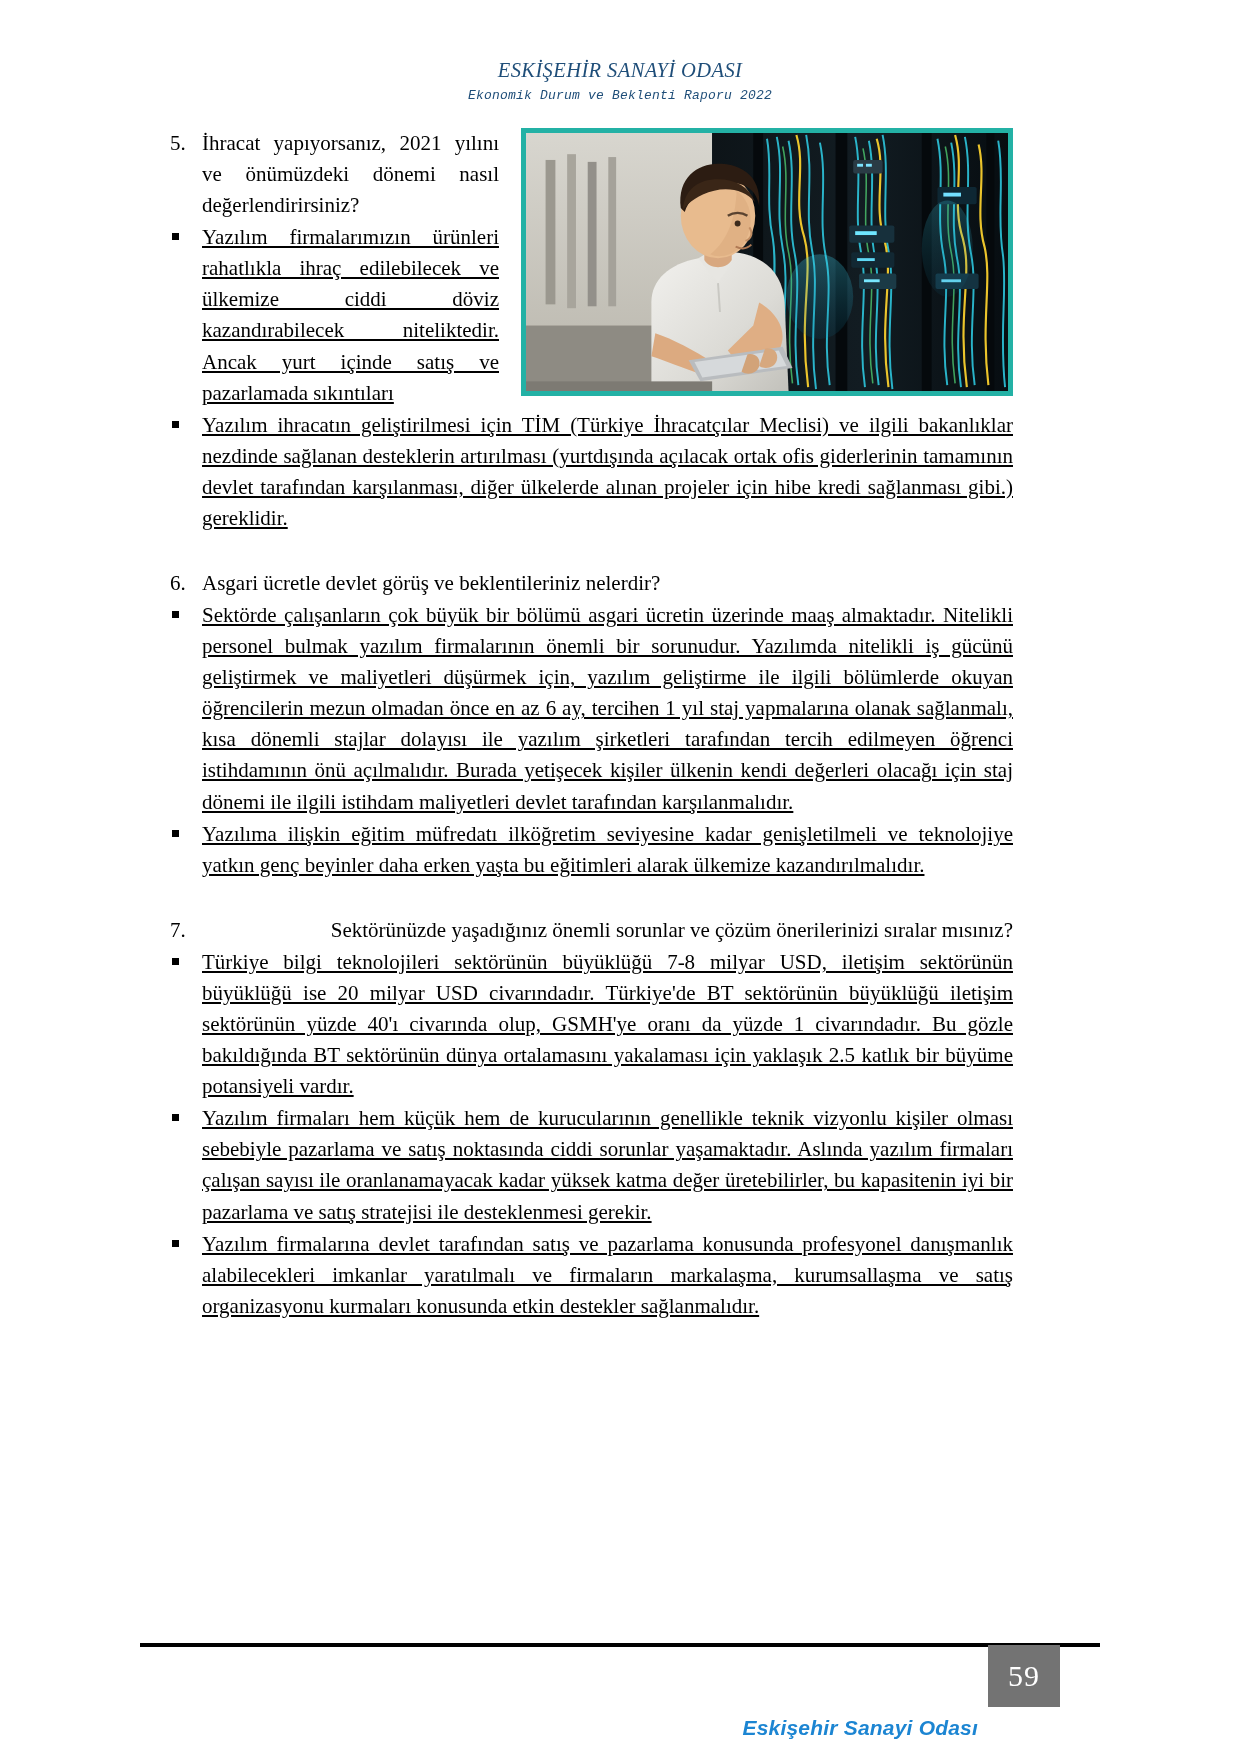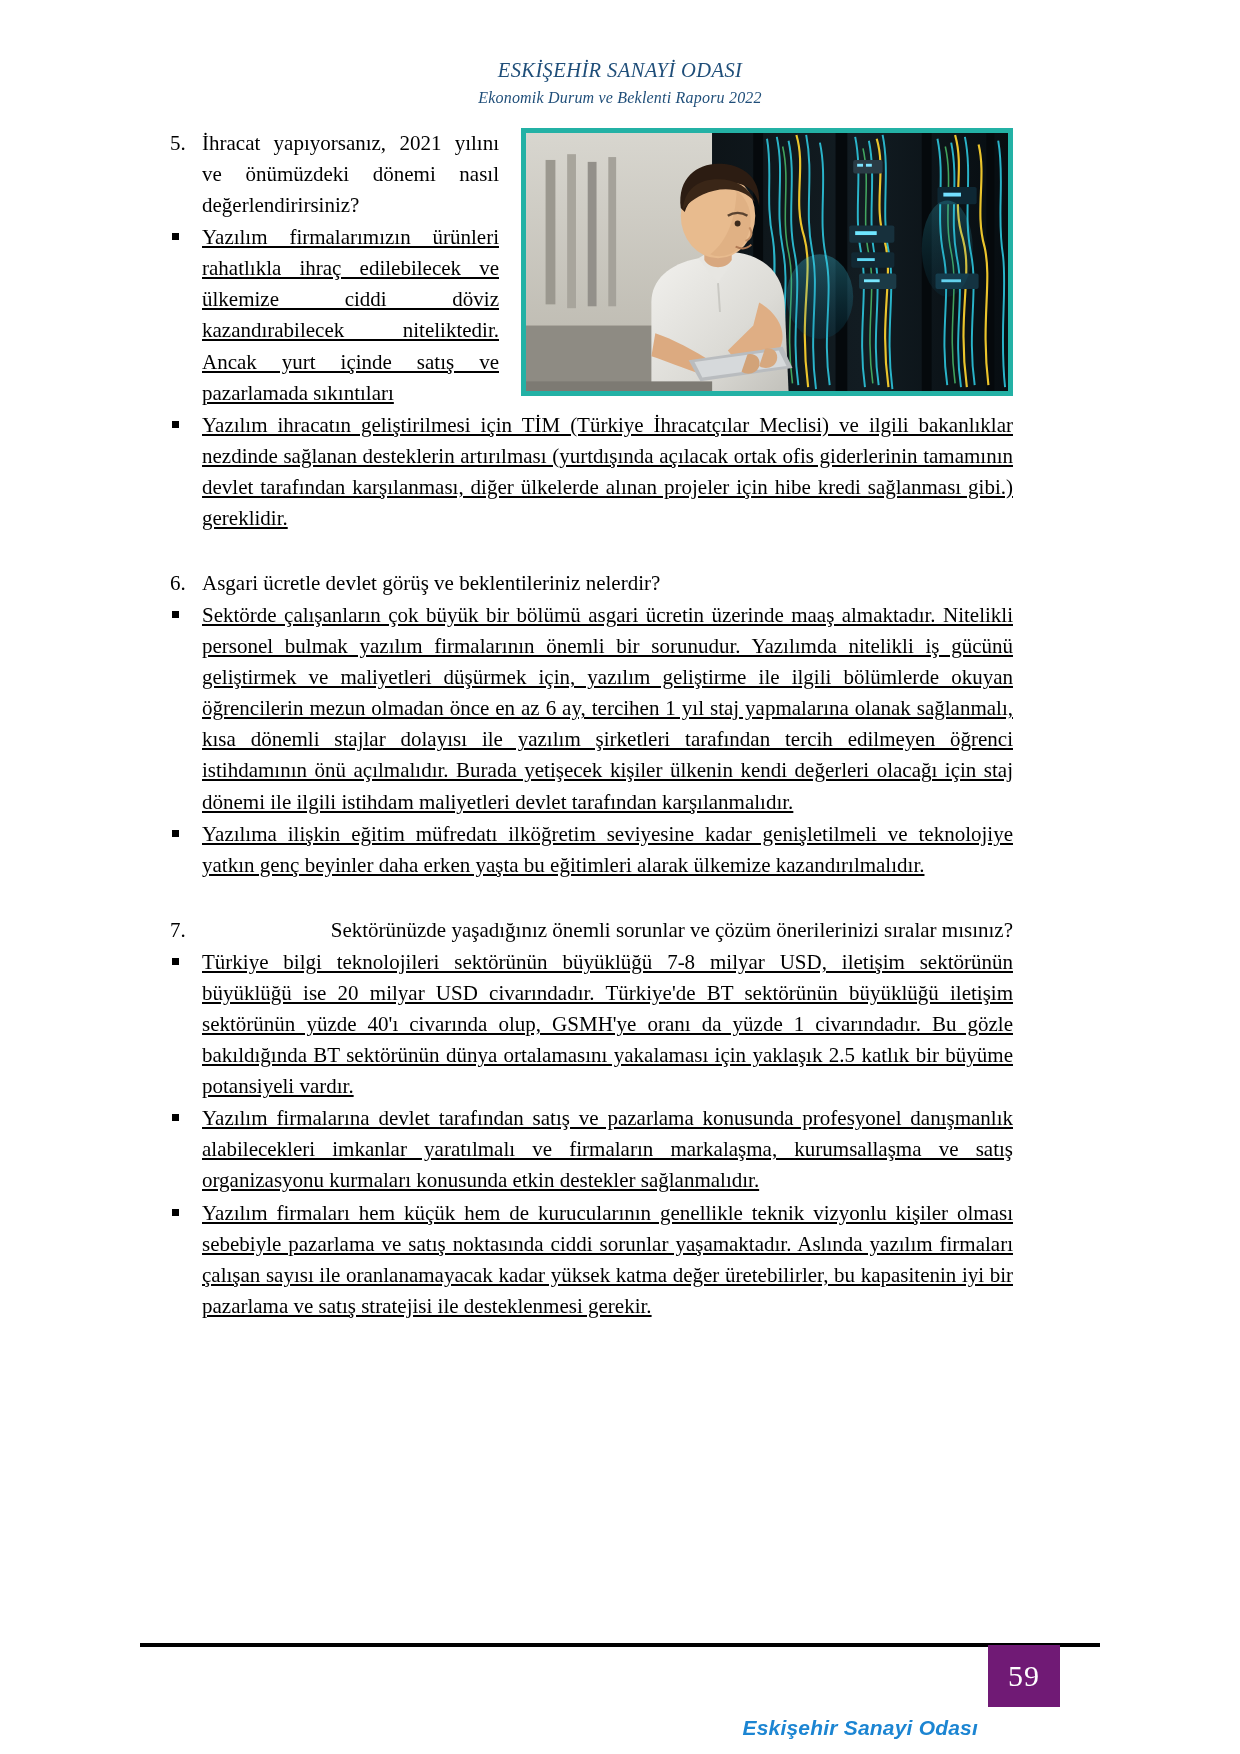--- a/index.html
+++ b/index.html
@@ -34,22 +34,22 @@
     font-style: italic;
   }
   .doc-header .line1 {
     font-family: "Liberation Serif", "DejaVu Serif", serif;
     font-size: 20.5px;
     letter-spacing: 0.4px;
     line-height: 1.25;
     font-style: italic;
   }
   .doc-header .line2 {
-    font-family: Liberation Serif, serif;
-    font-size: 16px;
+    font-family: Liberation Mono, monospace;
+    font-size: 13px;
     letter-spacing: 0.2px;
     line-height: 1.35;
     font-style: italic;
     margin-top: 3px;
   }
 
   
   .content {
     position: absolute;
     left: 168px;
@@ -154,21 +154,21 @@
     color: #1C85D2;
     letter-spacing: 0.2px;
     margin-top: 44px;
   }
   .page-num-box {
     position: absolute;
     top: 1645px;
     left: 988px;
     width: 72px;
     height: 62px;
-    background: #701a75;
+    background: #737373;
     color: #ffffff;
     display: flex;
     align-items: center;
     justify-content: center;
     font-family: "Liberation Serif", "DejaVu Serif", serif;
     font-size: 30px;
     letter-spacing: 1px;
   }
 </style>
 </head>
@@ -353,26 +353,26 @@
       <span class="qtext" style="text-align:right;">Sektörünüzde yaşadığınız önemli sorunlar ve çözüm önerilerinizi sıralar mısınız?</span>
     </div>
 
     <div class="bullet">
       <span class="marker"><span class="sq"></span></span>
       <span class="btext full-justify">Türkiye bilgi teknolojileri sektörünün büyüklüğü 7-8 milyar USD, iletişim sektörünün büyüklüğü ise 20 milyar USD civarındadır. Türkiye'de BT sektörünün büyüklüğü iletişim sektörünün yüzde 40'ı civarında olup, GSMH'ye oranı da yüzde 1 civarındadır. Bu gözle bakıldığında BT sektörünün dünya ortalamasını yakalaması için yaklaşık 2.5 katlık bir büyüme potansiyeli vardır.</span>
     </div>
 
     <div class="bullet">
       <span class="marker"><span class="sq"></span></span>
+      <span class="btext full-justify">Yazılım firmaları hem küçük hem de kurucularının genellikle teknik vizyonlu kişiler olması sebebiyle pazarlama ve satış noktasında ciddi sorunlar yaşamaktadır. Aslında yazılım firmaları çalışan sayısı ile oranlanamayacak kadar yüksek katma değer üretebilirler, bu kapasitenin iyi bir pazarlama ve satış stratejisi ile desteklenmesi gerekir.</span>
+    </div>
+
+    <div class="bullet">
+      <span class="marker"><span class="sq"></span></span>
       <span class="btext full-justify">Yazılım firmalarına devlet tarafından satış ve pazarlama konusunda profesyonel danışmanlık alabilecekleri imkanlar yaratılmalı ve firmaların markalaşma, kurumsallaşma ve satış organizasyonu kurmaları konusunda etkin destekler sağlanmalıdır.</span>
-    </div>
-
-    <div class="bullet">
-      <span class="marker"><span class="sq"></span></span>
-      <span class="btext full-justify">Yazılım firmaları hem küçük hem de kurucularının genellikle teknik vizyonlu kişiler olması sebebiyle pazarlama ve satış noktasında ciddi sorunlar yaşamaktadır. Aslında yazılım firmaları çalışan sayısı ile oranlanamayacak kadar yüksek katma değer üretebilirler, bu kapasitenin iyi bir pazarlama ve satış stratejisi ile desteklenmesi gerekir.</span>
     </div>
 
   </div>
 
   <div class="footer-rule"></div>
   <div class="footer-text">Eskişehir Sanayi Odası</div>
   <div class="page-num-box">59</div>
 
 </div>
 

